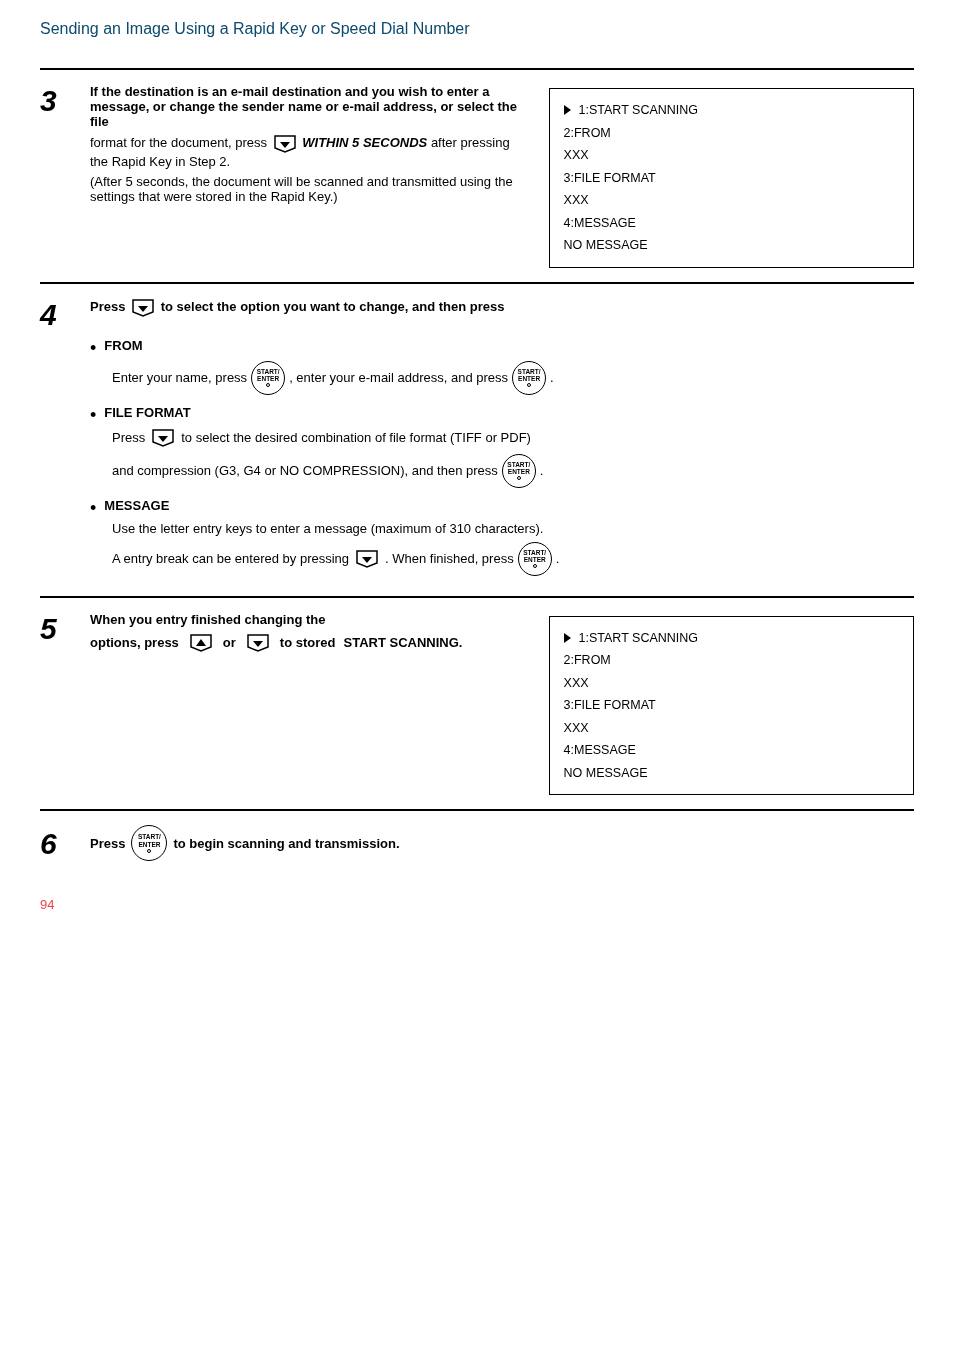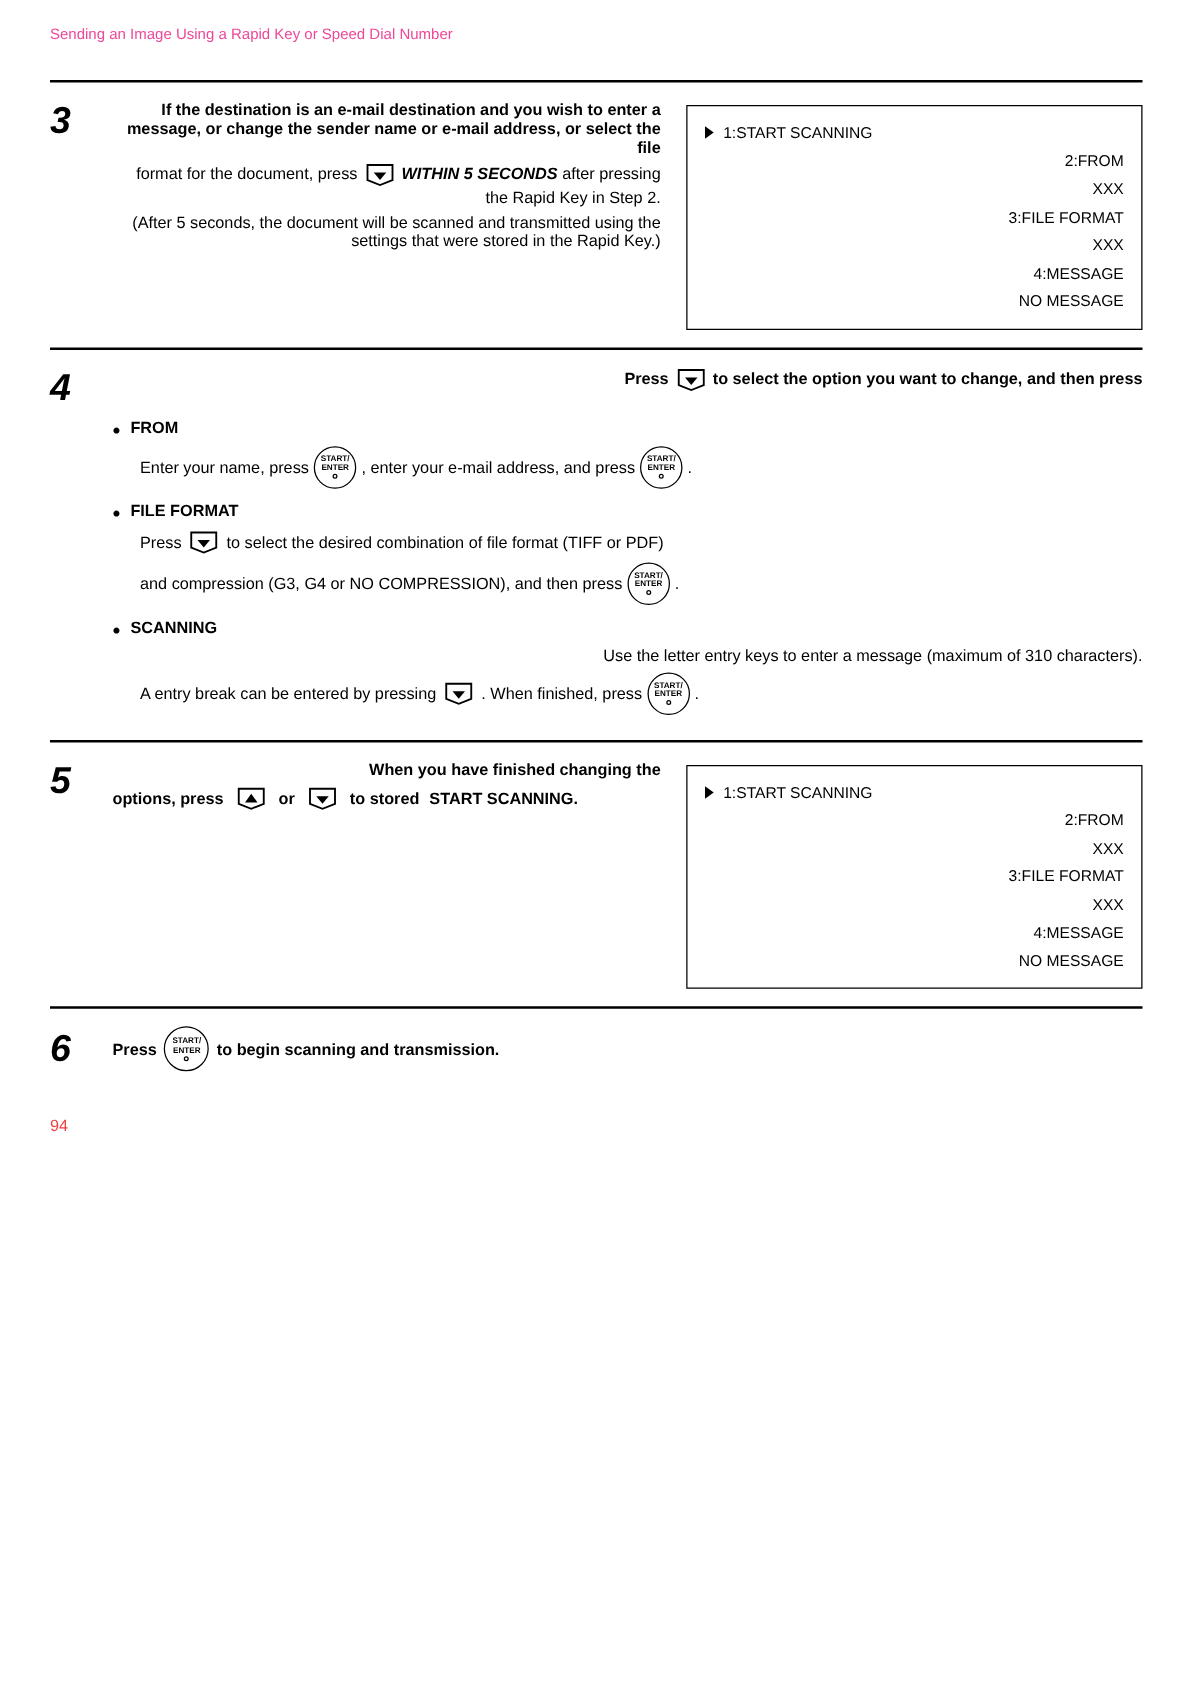--- a/index.html
+++ b/index.html
@@ -7,22 +7,22 @@
       background: #fff;
       font-family: Arial, Helvetica, sans-serif;
       font-size: 13px;
       color: #000;
       width: 954px;
       min-height: 1352px;
       padding: 20px 40px 40px 40px;
     }
 
     .page-header {
-      font-size: 12px;
-      color: #ec4899;
+      font-size: 16px;
+      color: #0c4a6e;
       margin-bottom: 30px;
     }
 
     .step-block {
       border-top: 2px solid #000;
       border-bottom: 2px solid #000;
       margin-bottom: 0px;
       padding: 14px 0 14px 0;
       display: flex;
       align-items: flex-start;
@@ -33,21 +33,20 @@
       font-size: 30px;
       font-weight: bold;
       font-style: italic;
       min-width: 40px;
       line-height: 1;
       margin-top: 2px;
     }
 
     .step-content {
       flex: 1;
-      text-align: right;
     }
 
     .step-content p {
       margin-bottom: 6px;
       font-size: 13px;
     }
 
     .step-content p.bold {
       font-weight: bold;
     }
@@ -245,21 +244,21 @@
             <span style="width:4px;height:4px;border:1px solid #000;border-radius:50%;margin-top:1px;"></span>
           </span>
         </span>
         <span>.</span>
       </div>
     </div>
 
     <div class="bullet-section">
       <div class="bullet-item">
         <span class="bullet-dot">•</span>
-        <span class="bullet-label">SCANNING</span>
+        <span class="bullet-label">MESSAGE</span>
       </div>
       <div class="bullet-desc">
         <span>Use the letter entry keys to enter a message (maximum of 310 characters).</span>
       </div>
       <div class="bullet-desc" style="display:flex; align-items:center; flex-wrap:wrap; gap:4px; margin-top:4px;">
         <span>A entry break can be entered by pressing</span>
         <span>
           <svg width="28" height="20" viewBox="0 0 28 20" style="vertical-align:middle;">
             <path d="M4,2 L14,2 L24,2 L24,14 L14,18 L4,14 Z" fill="none" stroke="#000" stroke-width="1.5"></path>
             <polygon points="14,14 9,8 19,8" fill="#000"></polygon>
@@ -277,21 +276,21 @@
       </div>
     </div>
   </div>
 </div>
 
 <div style="border-top: none; border-bottom: 2px solid #000; padding: 14px 0 14px 0; display:flex; align-items:flex-start; gap:10px;">
   <div class="step-number">5</div>
   <div class="step-content">
     <div class="step-row">
       <div class="step-text-col">
-        <p style="font-weight:bold; font-size:13px; margin-bottom:6px;">When you have finished changing the</p>
+        <p style="font-weight:bold; font-size:13px; margin-bottom:6px;">When you entry finished changing the</p>
         <p style="font-weight:bold; font-size:13px; display:flex; align-items:center; flex-wrap:wrap; gap:8px;">
           <span>options, press</span>
 
           <span>
             <svg width="28" height="20" viewBox="0 0 28 20" style="vertical-align:middle;">
               <path d="M4,2 L14,2 L24,2 L24,14 L14,18 L4,14 Z" fill="none" stroke="#000" stroke-width="1.5"></path>
               <polygon points="14,6 9,13 19,13" fill="#000"></polygon>
             </svg>
           </span>
           <span> or </span>

